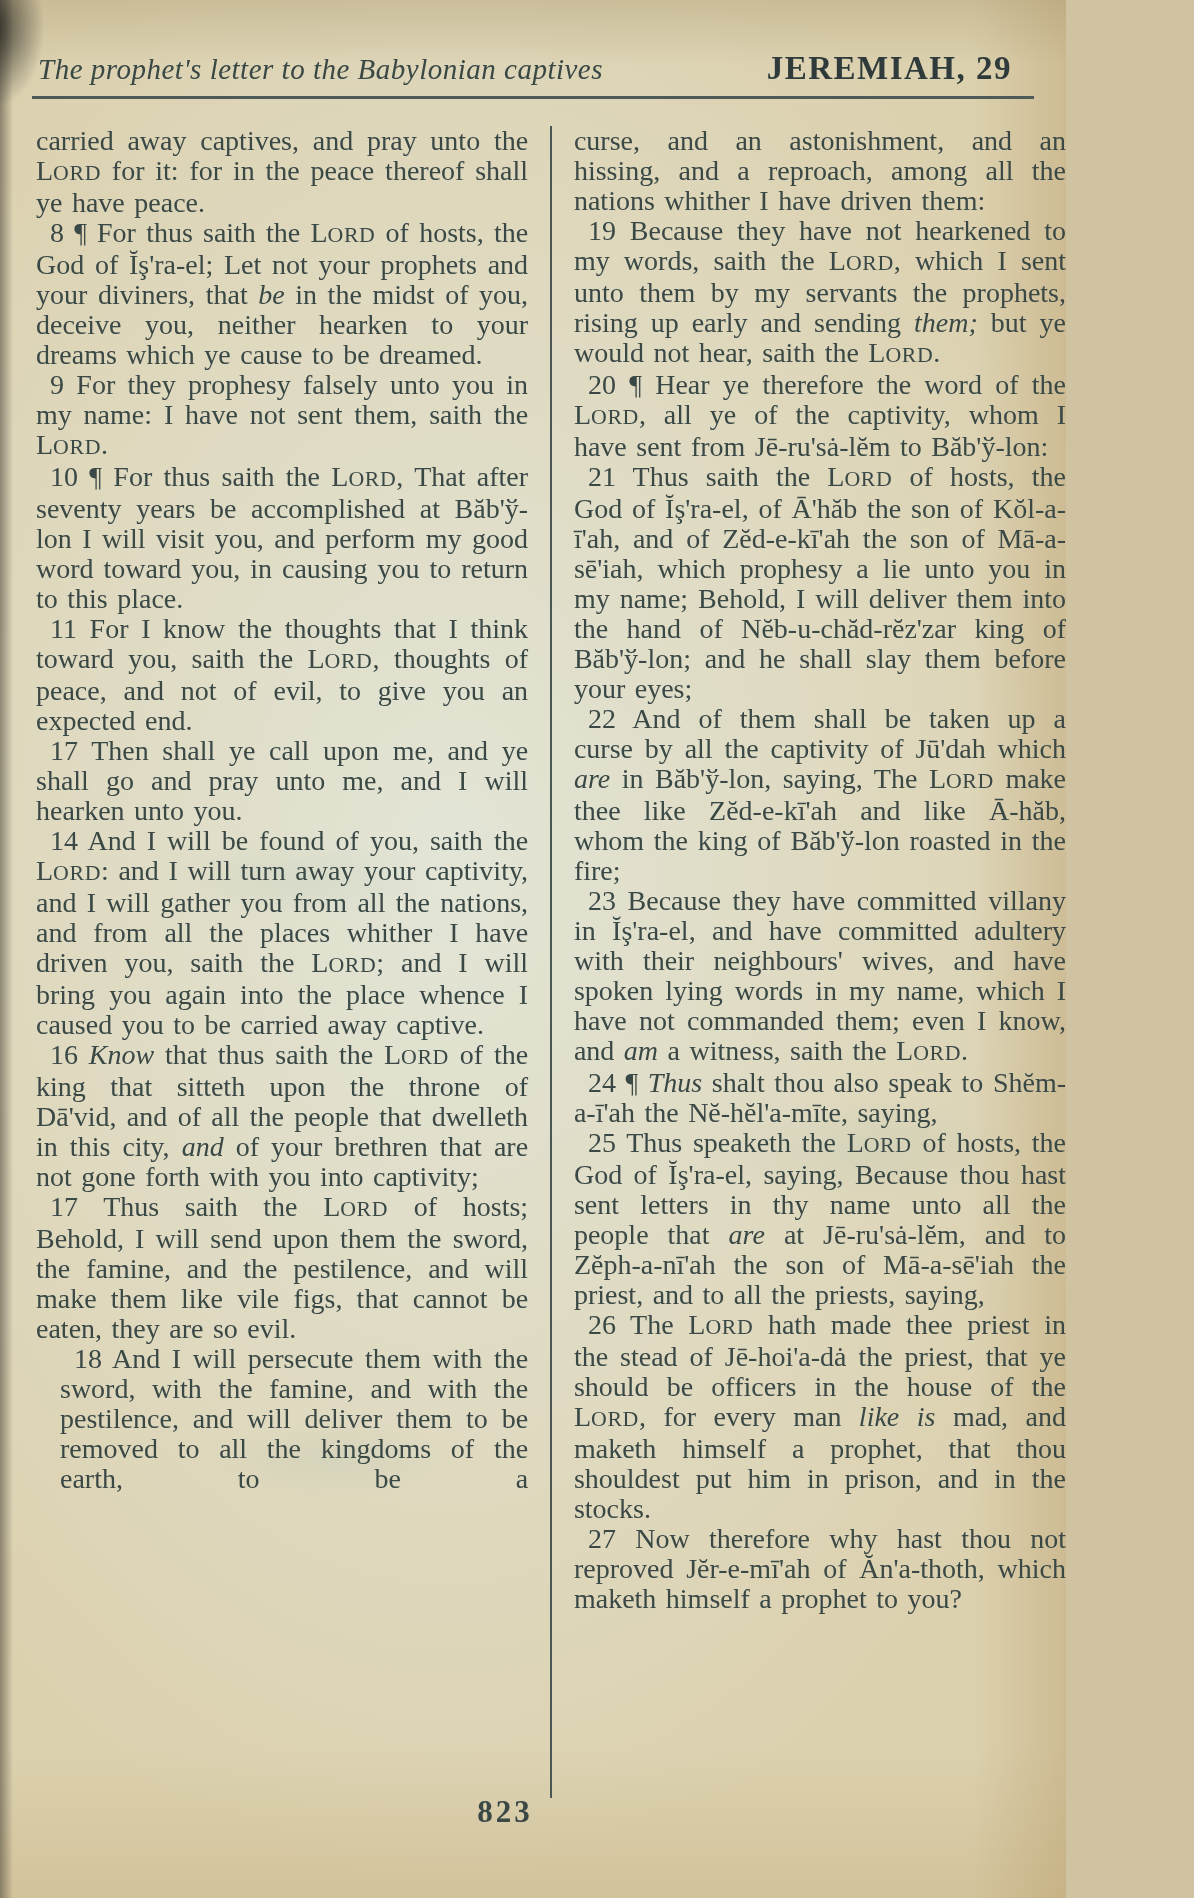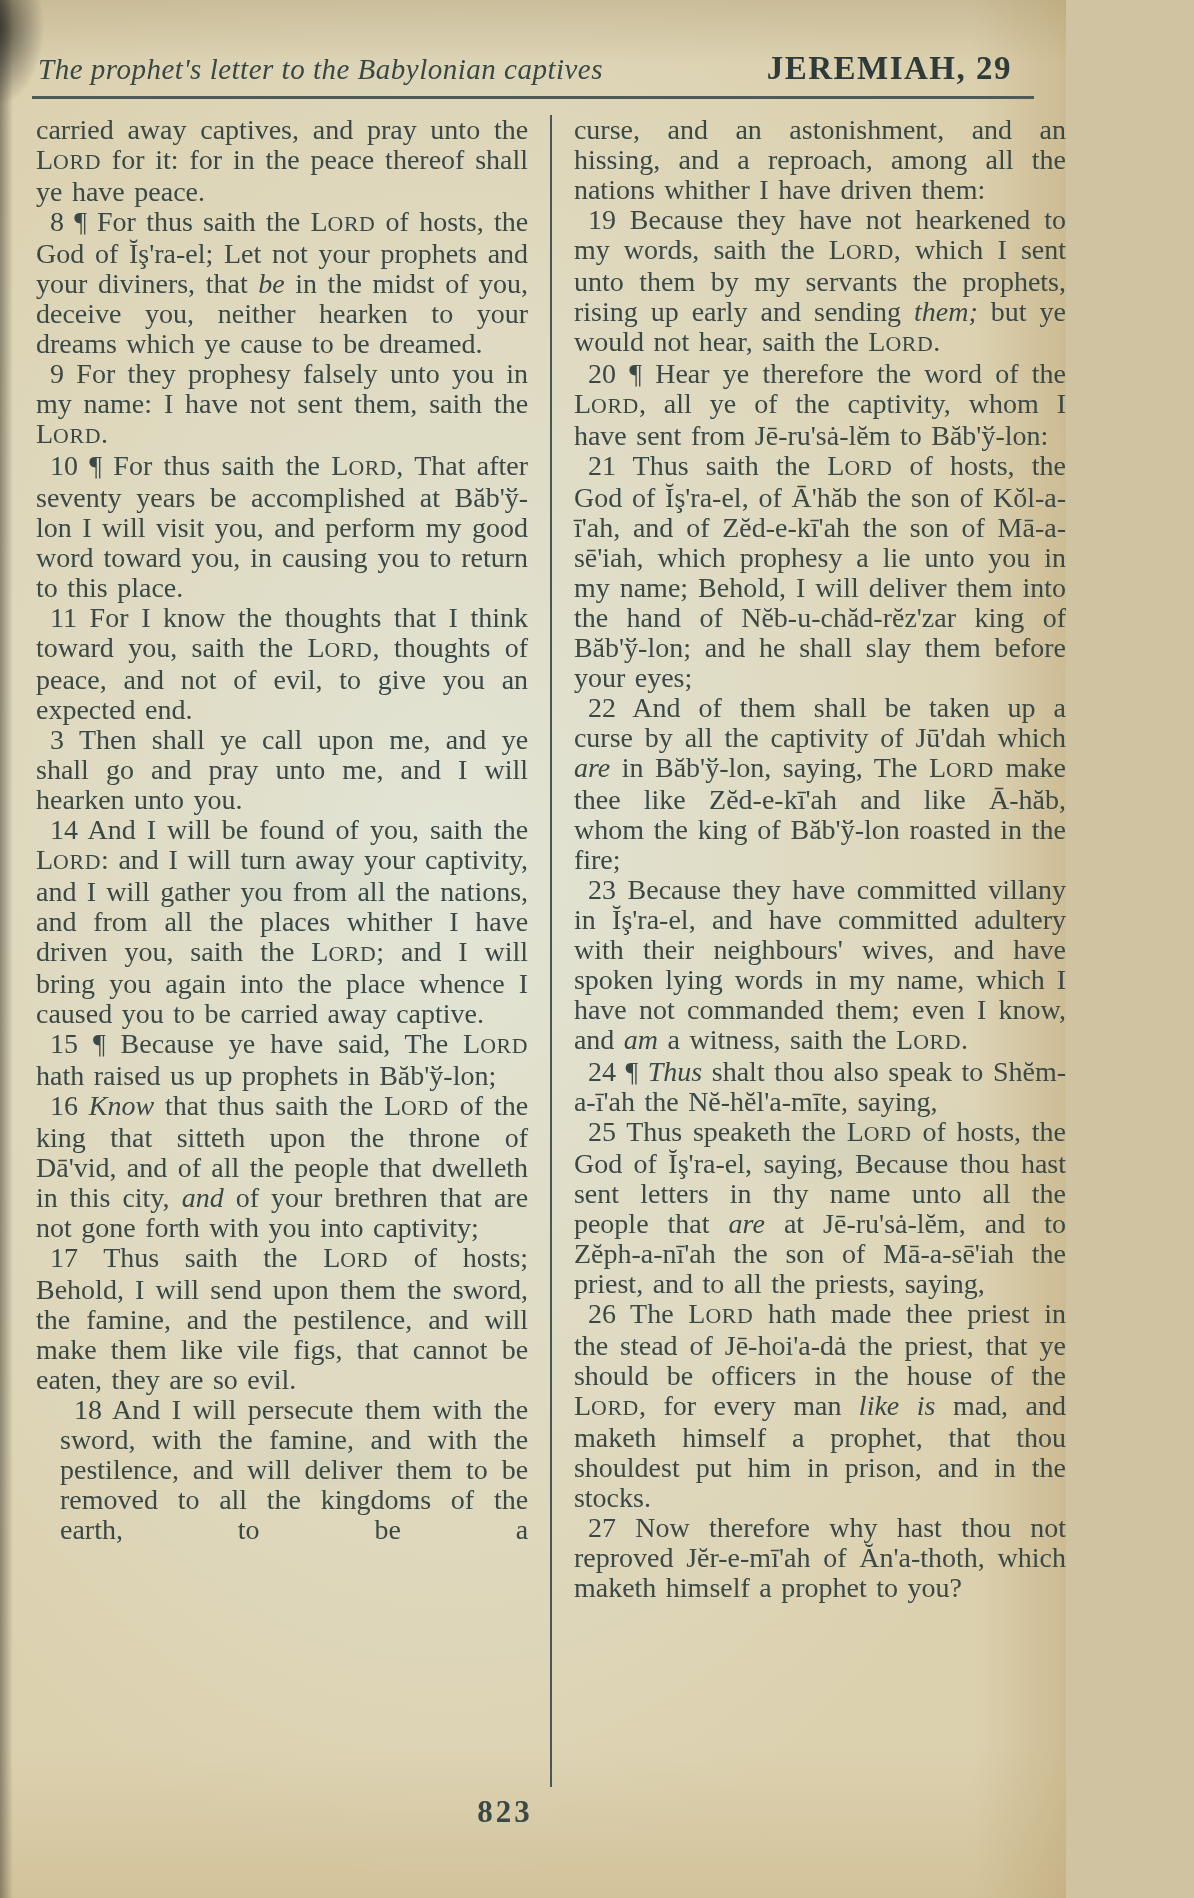--- a/index.html
+++ b/index.html
@@ -46,21 +46,21 @@
     letter-spacing: 1.5px;
     text-align: center;
   }
   .rule {
     margin: 9px 32px 0 32px;
     height: 3px;
     background: #4d5a57;
   }
   .columns {
     display: flex;
-    padding: 16px 0 0 36px;
+    padding: 27px 0 0 36px;
     height: 1680px;
     overflow: hidden;
   }
   .col {
     width: 540px;
     text-align: justify;
     font-size: 28px;
     line-height: 30px;
     color: #3a4846;
     word-spacing: 2.5px;
@@ -100,23 +100,22 @@
 
   <div class="rule"></div>
 
   <div class="columns">
     <div class="col col-left">
         <p class="verse">carried away captives, and pray unto the L<span class="sc-sm">ORD</span> for it: for in the peace thereof shall ye have peace.</p>
         <p class="verse">8 ¶ For thus saith the L<span class="sc-sm">ORD</span> of hosts, the God of Ĭş'ra-el; Let not your prophets and your diviners, that <span class="it">be</span> in the midst of you, deceive you, neither hearken to your dreams which ye cause to be dreamed.</p>
         <p class="verse">9 For they prophesy falsely unto you in my name: I have not sent them, saith the L<span class="sc-sm">ORD</span>.</p>
         <p class="verse">10 ¶ For thus saith the L<span class="sc-sm">ORD</span>, That after seventy years be accomplished at Băb'ў-lon I will visit you, and perform my good word toward you, in causing you to return to this place.</p>
         <p class="verse">11 For I know the thoughts that I think toward you, saith the L<span class="sc-sm">ORD</span>, thoughts of peace, and not of evil, to give you an expected end.</p>
-        <p class="verse">3 Then shall ye call upon me, and ye shall go and pray unto me, and I will hearken unto you.</p>
+        <p class="verse">17 Then shall ye call upon me, and ye shall go and pray unto me, and I will hearken unto you.</p>
         <p class="verse">14 And I will be found of you, saith the L<span class="sc-sm">ORD</span>: and I will turn away your captivity, and I will gather you from all the nations, and from all the places whither I have driven you, saith the L<span class="sc-sm">ORD</span>; and I will bring you again into the place whence I caused you to be carried away captive.</p>
-        <p class="verse">15 ¶ Because ye have said, The L<span class="sc-sm">ORD</span> hath raised us up prophets in Băb'ў-lon;</p>
         <p class="verse">16 <span class="it">Know</span> that thus saith the L<span class="sc-sm">ORD</span> of the king that sitteth upon the throne of Dā'vid, and of all the people that dwelleth in this city, <span class="it">and</span> of your brethren that are not gone forth with you into captivity;</p>
         <p class="verse">17 Thus saith the L<span class="sc-sm">ORD</span> of hosts; Behold, I will send upon them the sword, the famine, and the pestilence, and will make them like vile figs, that cannot be eaten, they are so evil.</p>
         <p class="verse">18 And I will persecute them with the sword, with the famine, and with the pestilence, and will deliver them to be removed to all the kingdoms of the earth, to be a</p>
       </div>
     <div class="divider"></div>
     <div class="col col-right">
         <p class="verse">curse, and an astonishment, and an hissing, and a reproach, among all the nations whither I have driven them:</p>
         <p class="verse">19 Because they have not hearkened to my words, saith the L<span class="sc-sm">ORD</span>, which I sent unto them by my servants the prophets, rising up early and sending <span class="it">them;</span> but ye would not hear, saith the L<span class="sc-sm">ORD</span>.</p>
         <p class="verse">20 ¶ Hear ye therefore the word of the L<span class="sc-sm">ORD</span>, all ye of the captivity, whom I have sent from Jē-ru'sȧ-lĕm to Băb'ў-lon:</p>
         <p class="verse">21 Thus saith the L<span class="sc-sm">ORD</span> of hosts, the God of Ĭş'ra-el, of Ā'hăb the son of Kŏl-a-ī'ah, and of Zĕd-e-kī'ah the son of Mā-a-sē'iah, which prophesy a lie unto you in my name; Behold, I will deliver them into the hand of Nĕb-u-chăd-rĕz'zar king of Băb'ў-lon; and he shall slay them before your eyes;</p>

